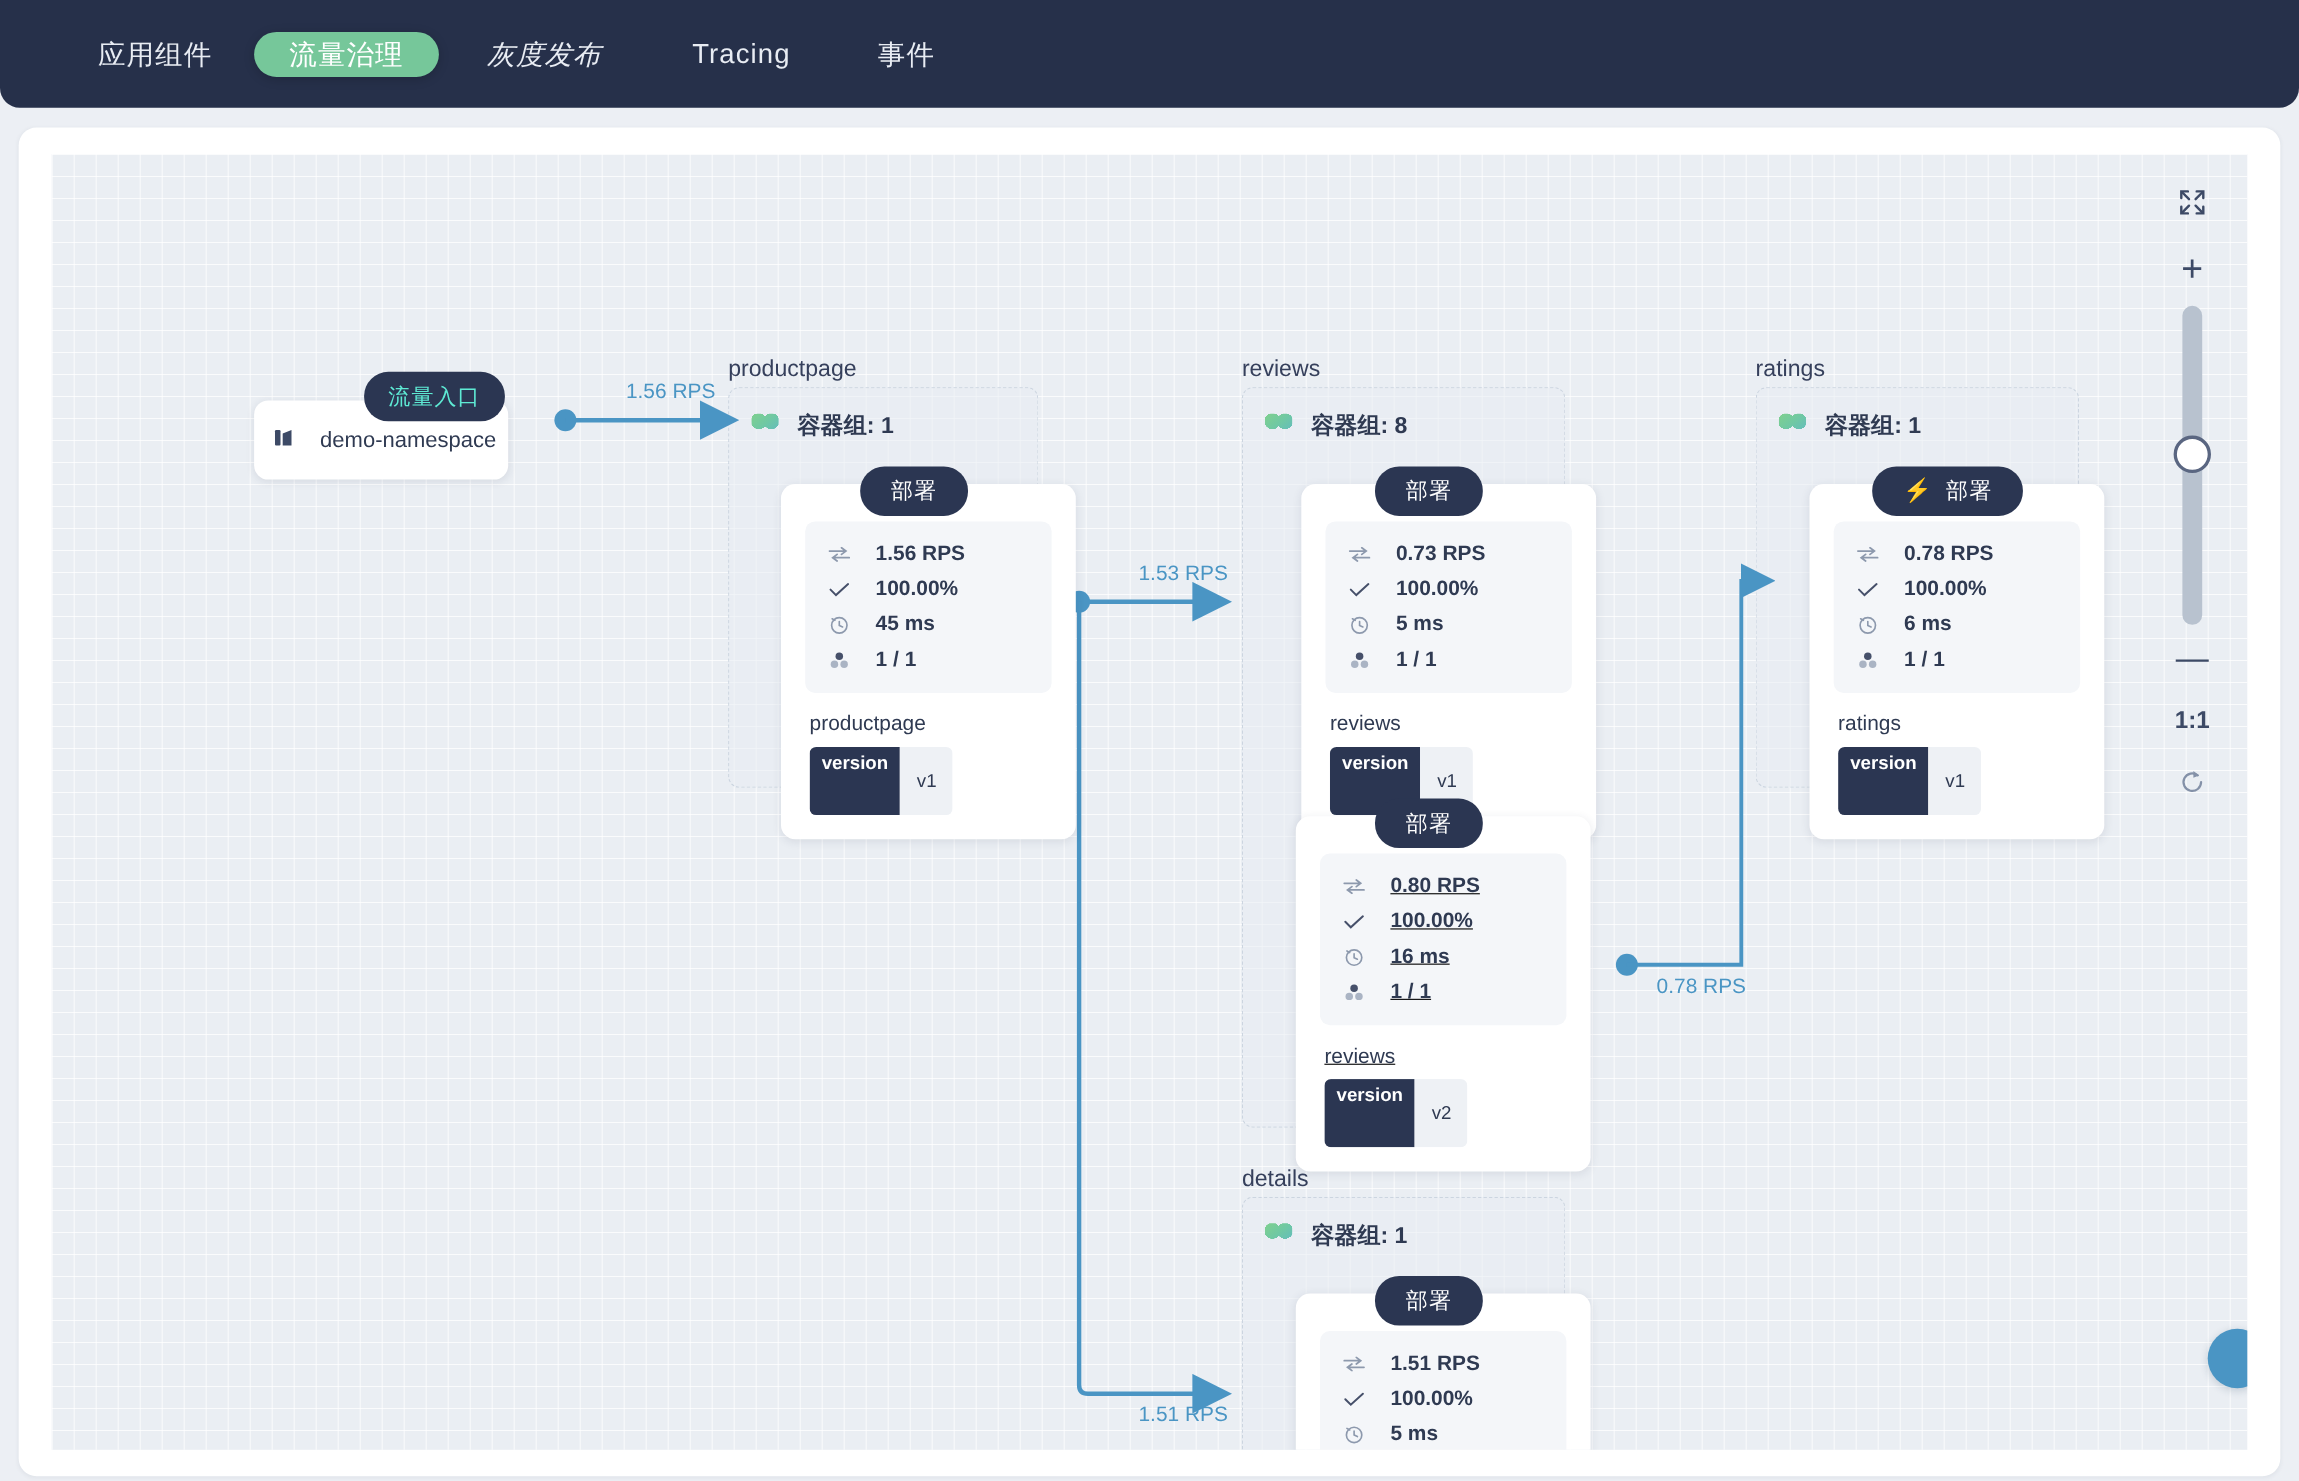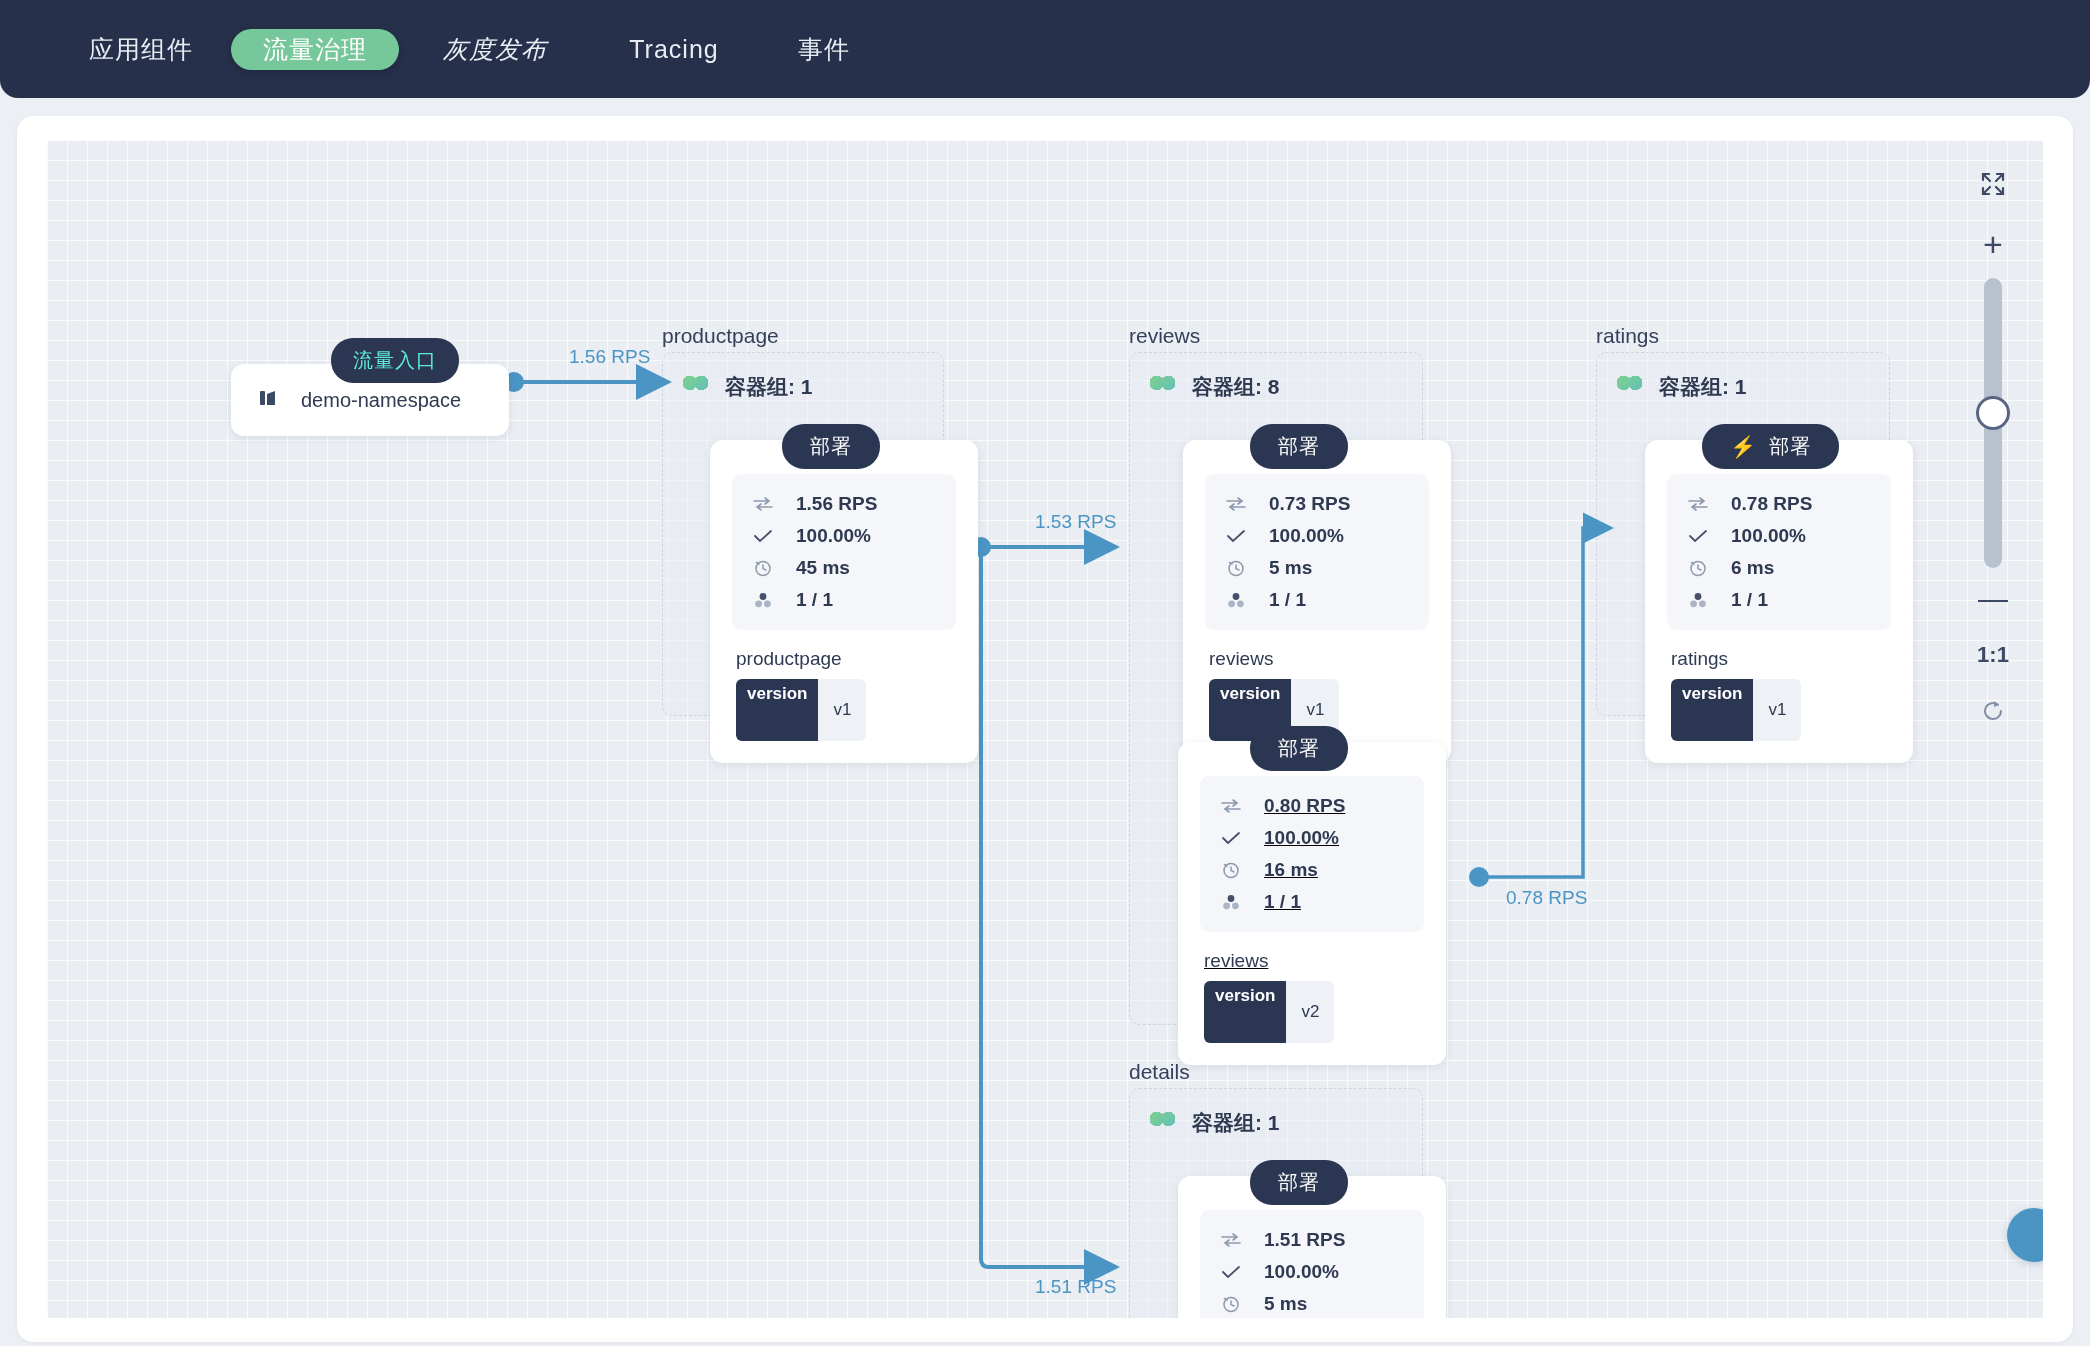--- a/index.html
+++ b/index.html
@@ -68,24 +68,24 @@
   
   #entry-pill {
     position: absolute; left: 284px; top: 198px;
     background: #2b3652; color: #5eead4;
     font-size: 20px; letter-spacing: 1px;
     padding: 9px 22px; border-radius: 22px;
     z-index: 6;
   }
   #entry-card {
     position: absolute; left: 184px; top: 224px;
-    width: 278px; height: 72px;
+    width: 231px; height: 72px;
     background: #fff; border-radius: 13px;
     box-shadow: 0 2px 8px rgba(40,52,80,.10);
-    display: flex; align-items: center; padding-left: 28px; gap: 20px;
+    display: flex; align-items: center; padding-left: 18px; gap: 20px;
     z-index: 5;
   }
   #entry-card .ns-label { font-size: 20px; color: #2f3a52; }
 
   
   .grp-title {
     position: absolute;
     font-size: 21px; color: #36405c;
   }
   .grp-box {

